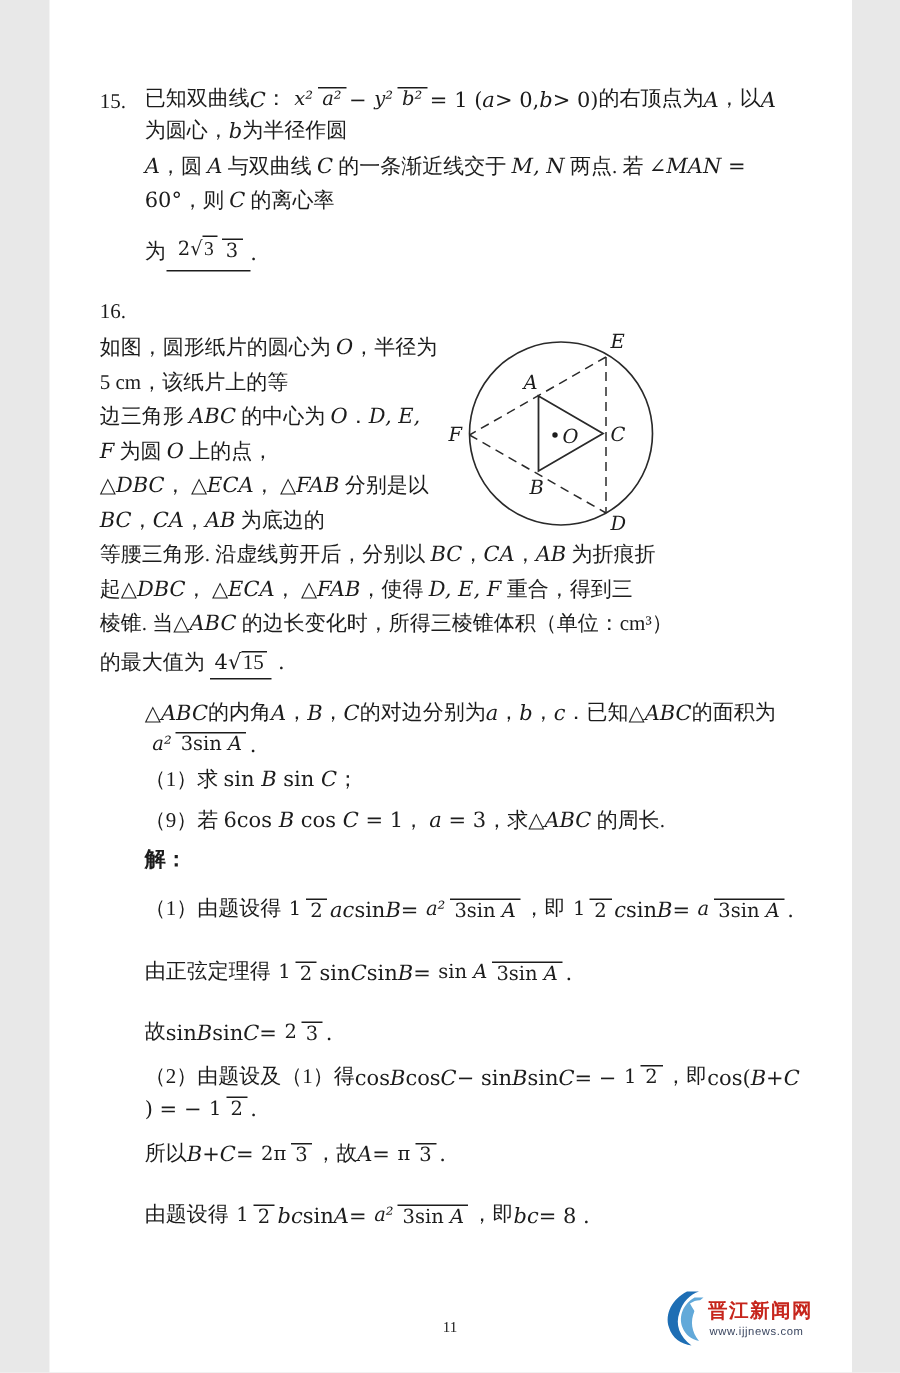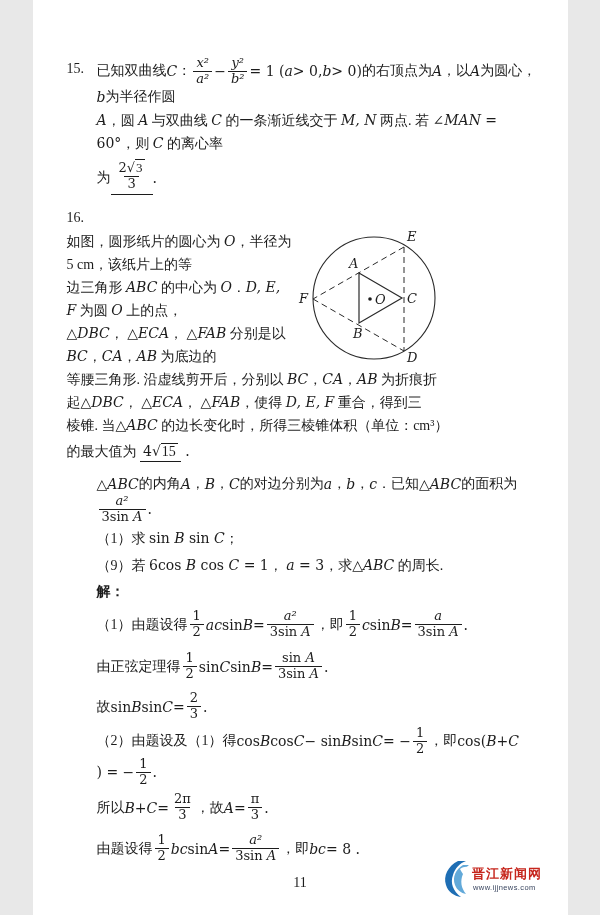--- a/index.html
+++ b/index.html
@@ -10,34 +10,34 @@
     font-size:14px;color:#1c1c1c;
   }
   .prob{display:flex;align-items:flex-start;}
   .pnum{width:30px;flex:none;line-height:25px;}
   .pbody{flex:1;min-width:0;}
   .line{line-height:23px;min-height:23px;}
   .line.tall{display:flex;align-items:center;min-height:42px;line-height:20px;flex-wrap:wrap;}
   .m{font-family:"DejaVu Serif",serif;font-style:italic;}
   .o{font-family:"DejaVu Serif",serif;}
   .t{}
-  .frac{display:inline-flex;flex-direction:column;align-items:center;vertical-align:middle;margin:0 2px;text-align:center;}
+  .frac{display:inline-flex;flex-direction:row;align-items:center;vertical-align:middle;margin:0 2px;text-align:center;}
   .frac .num,.frac .den{display:block;line-height:1.15;font-size:13px;padding:0 3px;white-space:nowrap;}
   .frac .den{border-top:1px solid #1c1c1c;}
   .rad{white-space:nowrap;}
   .rad .rsign{font-family:"DejaVu Serif",serif;}
   .rad .rcand{border-top:1px solid #1c1c1c;padding:0 2px 0 1px;}
   .ans{border-bottom:1px solid #1c1c1c;padding:0 3px 2px 3px;}
   .bold{font-weight:bold;}
   .sec-l2{padding-left:28px;}
   .sec-sub{padding-left:4px;}
   .seventeen{display:flex;}
   .p16-fig{float:right;width:150px;height:140px;margin:-4px 0 2px 6px;}
   .figlabel{font-family:"DejaVu Serif",serif;font-style:italic;font-size:13px;fill:#1c1c1c;} .mb6{margin-bottom:6px;} .mb8{margin-bottom:8px;flex-direction:column;} .mb2{margin-bottom:2px;}
-  .footer-pagenum{position:absolute;left:0;right:0;bottom:24px;text-align:center;font-size:14px;}
+  .footer-pagenum{position:absolute;left:0;right:0;bottom:24px;text-align:center;font-size:10px;}
   .logo{position:absolute;right:26px;bottom:14px;width:100px;height:44px;}
   .logo-name{font-weight:bold;font-size:13px;letter-spacing:1px;fill:#c6251c;font-family:"Liberation Serif",serif;}
   .logo-url{font-size:7.5px;letter-spacing:0.4px;fill:#39455f;font-family:"Liberation Sans",sans-serif;}
 </style>
 </head>
 <body>
 
 <div class="page">
 
   <div class="prob mb6">

